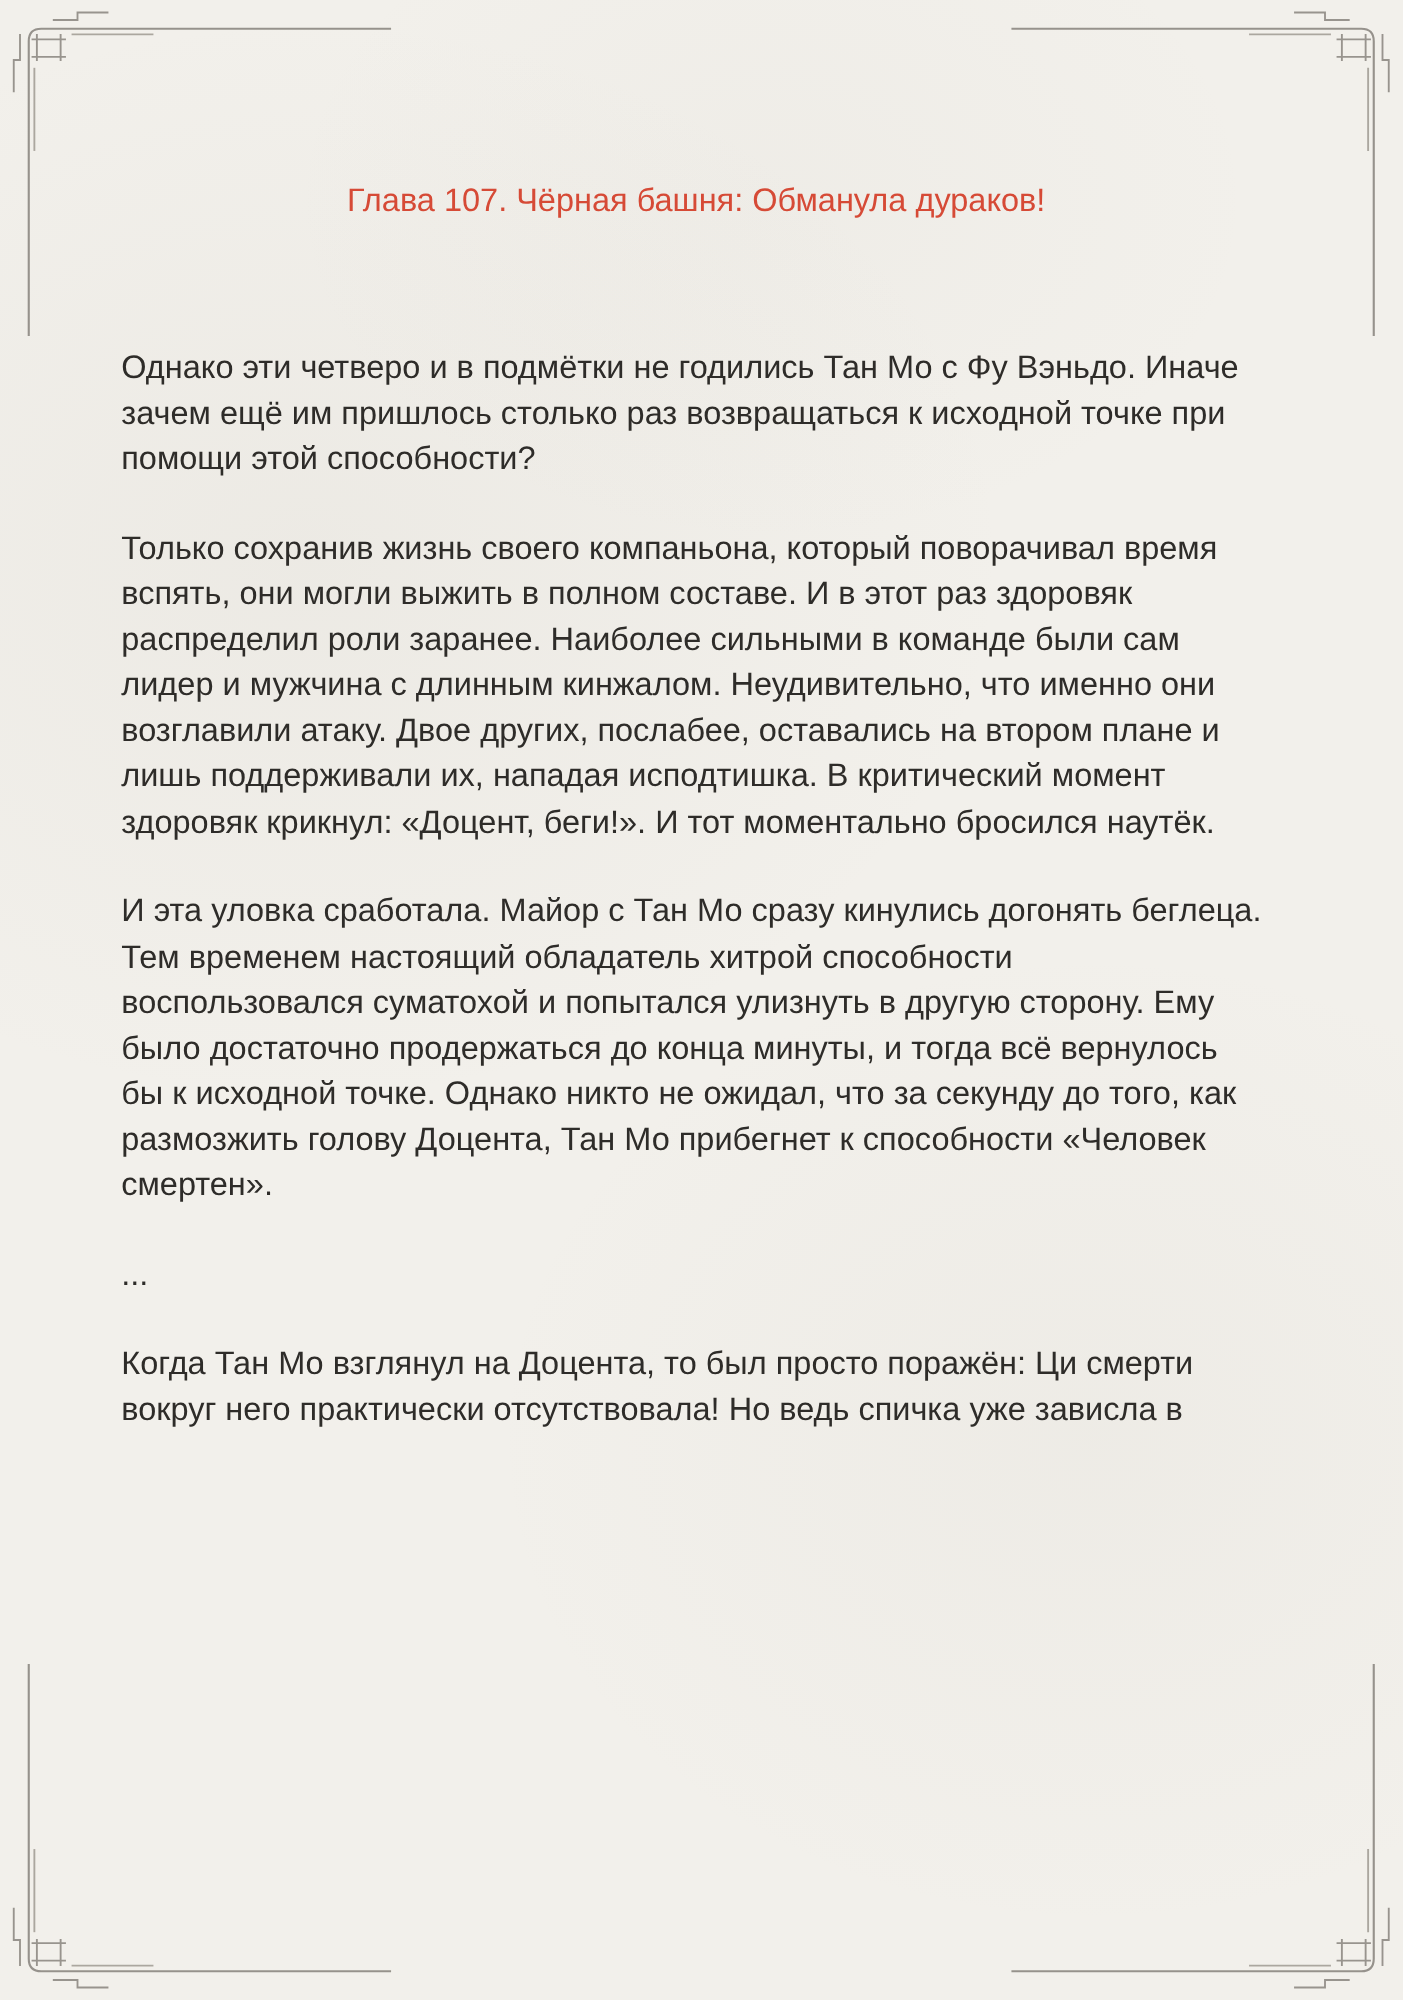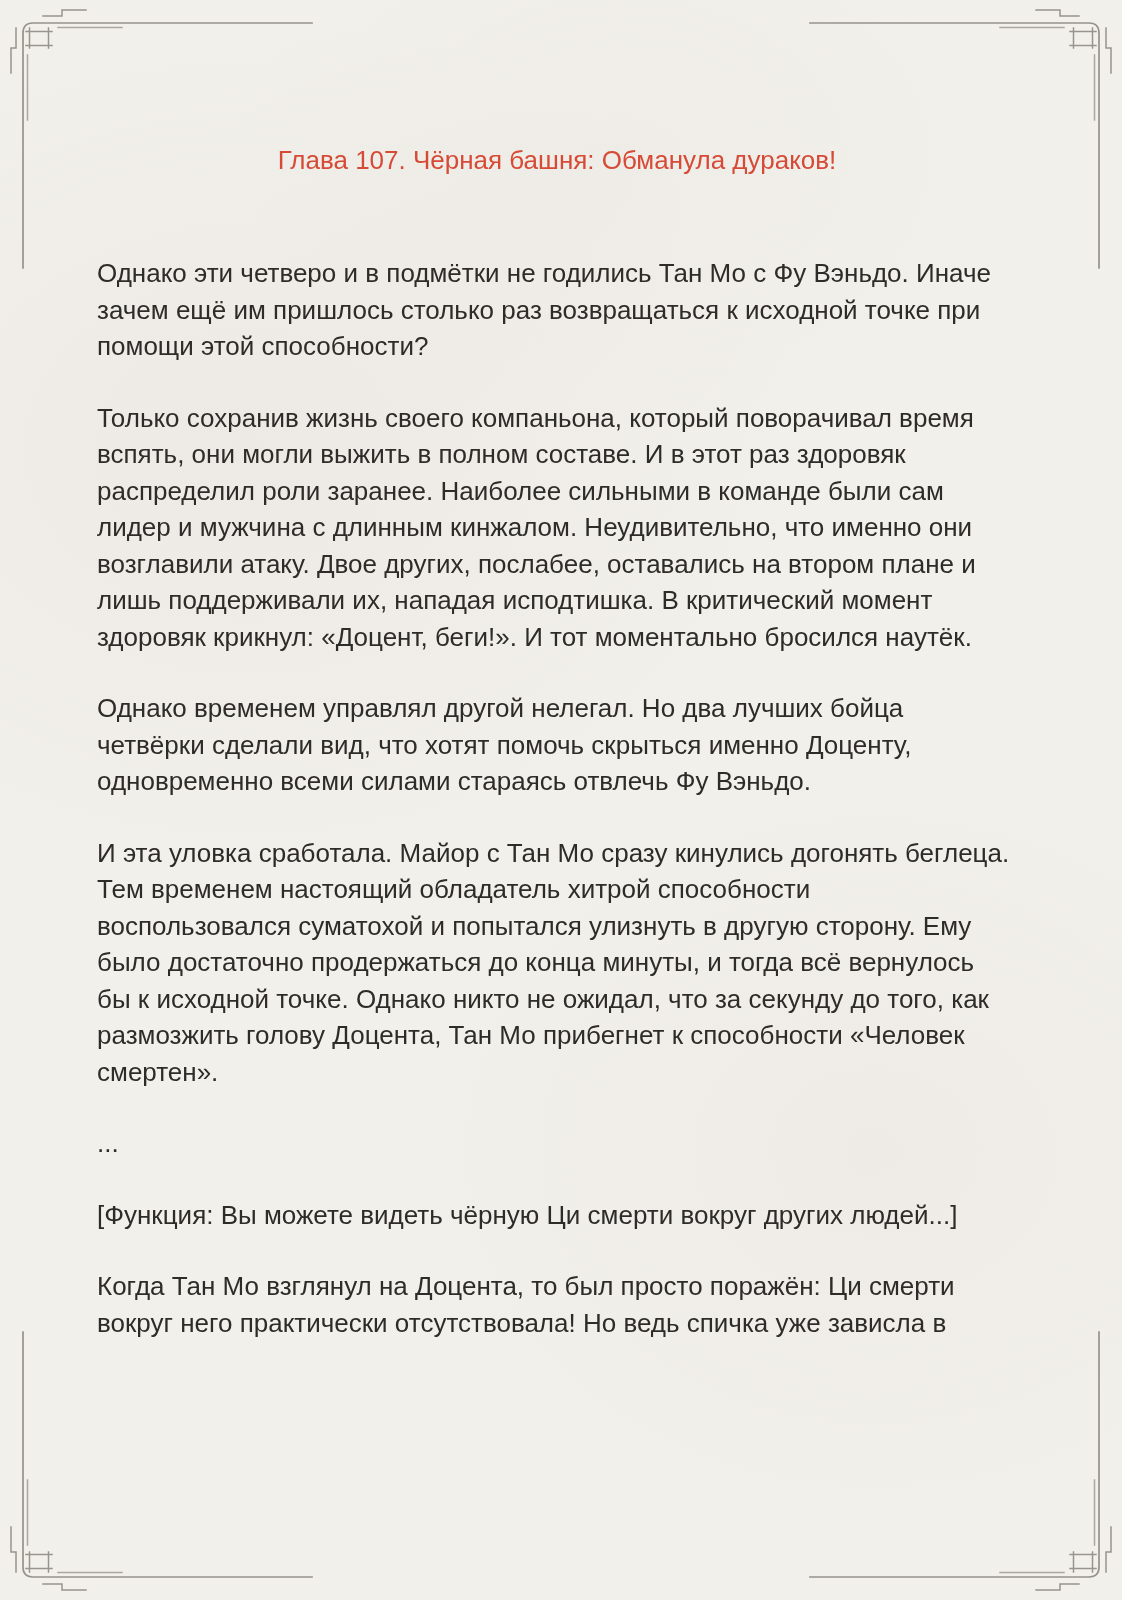--- a/index.html
+++ b/index.html
@@ -30,21 +30,21 @@
   .frame .deco { stroke: #98948e; stroke-width: 1.5; }
 
   .content {
     position: absolute;
     left: 97px;
     top: 0;
     width: 975px;
   }
 
   .chapter-title {
-    margin: 142px 55px 76px 0;
+    margin: 142px 55px 96px 0;
     font-size: 26px;
     line-height: 37px;
     font-weight: 400;
     text-align: center;
     color: #d64a36;
   }
 
   .para {
     margin: 0 0 35px 0;
     font-size: 26px;
@@ -79,29 +79,25 @@
     <p class="para">Однако эти четверо и в подмётки не годились Тан Мо с Фу Вэньдо. Иначе
 зачем ещё им пришлось столько раз возвращаться к исходной точке при
 помощи этой способности?</p>
     <p class="para">Только сохранив жизнь своего компаньона, который поворачивал время
 вспять, они могли выжить в полном составе. И в этот раз здоровяк
 распределил роли заранее. Наиболее сильными в команде были сам
 лидер и мужчина с длинным кинжалом. Неудивительно, что именно они
 возглавили атаку. Двое других, послабее, оставались на втором плане и
 лишь поддерживали их, нападая исподтишка. В критический момент
 здоровяк крикнул: «Доцент, беги!». И тот моментально бросился наутёк.</p>
-    <p class="para">Однако временем управлял другой нелегал. Но два лучших бойца
-четвёрки сделали вид, что хотят помочь скрыться именно Доценту,
-одновременно всеми силами стараясь отвлечь Фу Вэньдо.</p>
     <p class="para">И эта уловка сработала. Майор с Тан Мо сразу кинулись догонять беглеца.
 Тем временем настоящий обладатель хитрой способности
 воспользовался суматохой и попытался улизнуть в другую сторону. Ему
 было достаточно продержаться до конца минуты, и тогда всё вернулось
 бы к исходной точке. Однако никто не ожидал, что за секунду до того, как
 размозжить голову Доцента, Тан Мо прибегнет к способности «Человек
 смертен».</p>
     <p class="para">...</p>
-    <p class="para">[Функция: Вы можете видеть чёрную Ци смерти вокруг других людей...]</p>
     <p class="para">Когда Тан Мо взглянул на Доцента, то был просто поражён: Ци смерти
 вокруг него практически отсутствовала! Но ведь спичка уже зависла в</p>
   </div>
 
 </div>
 
 </body></html>

